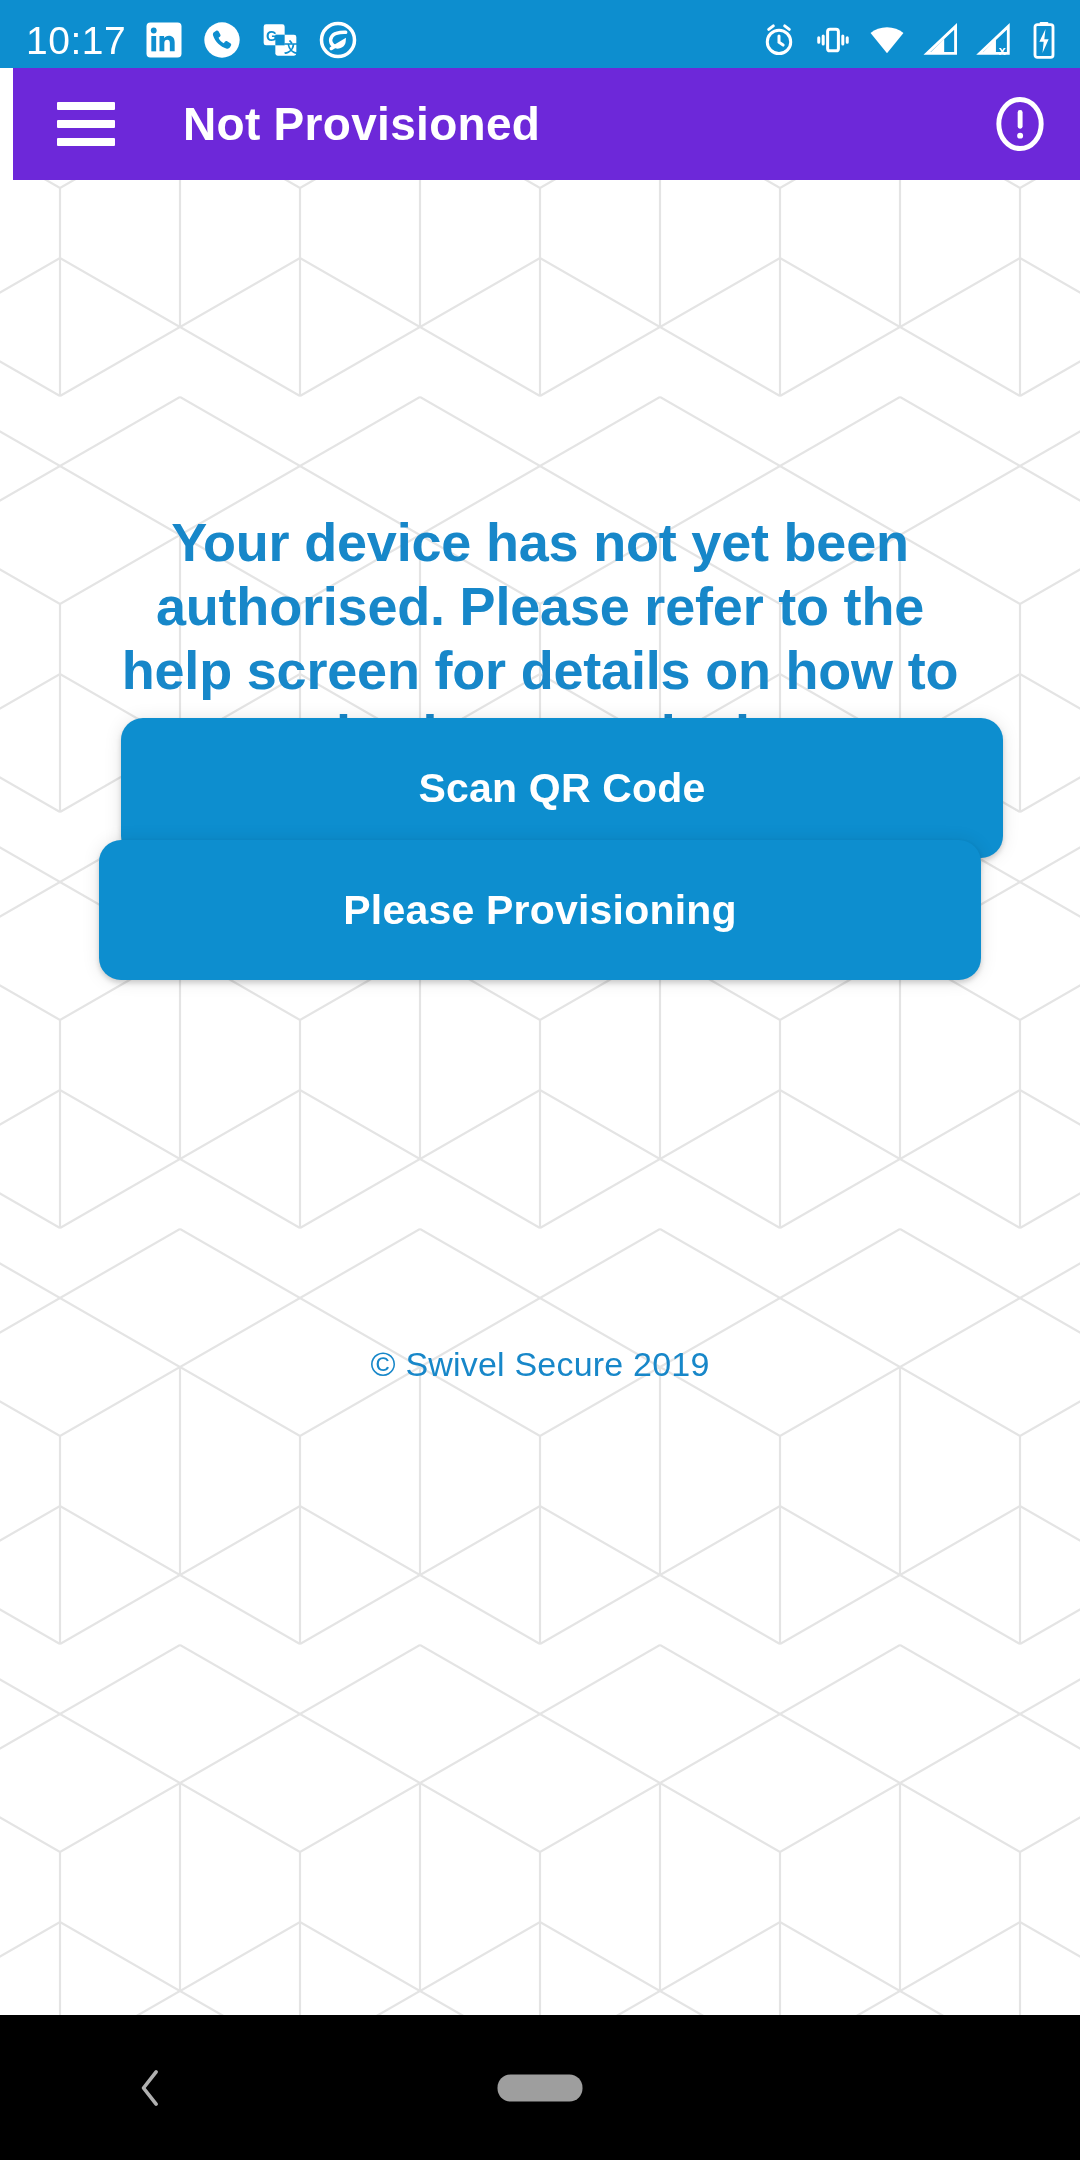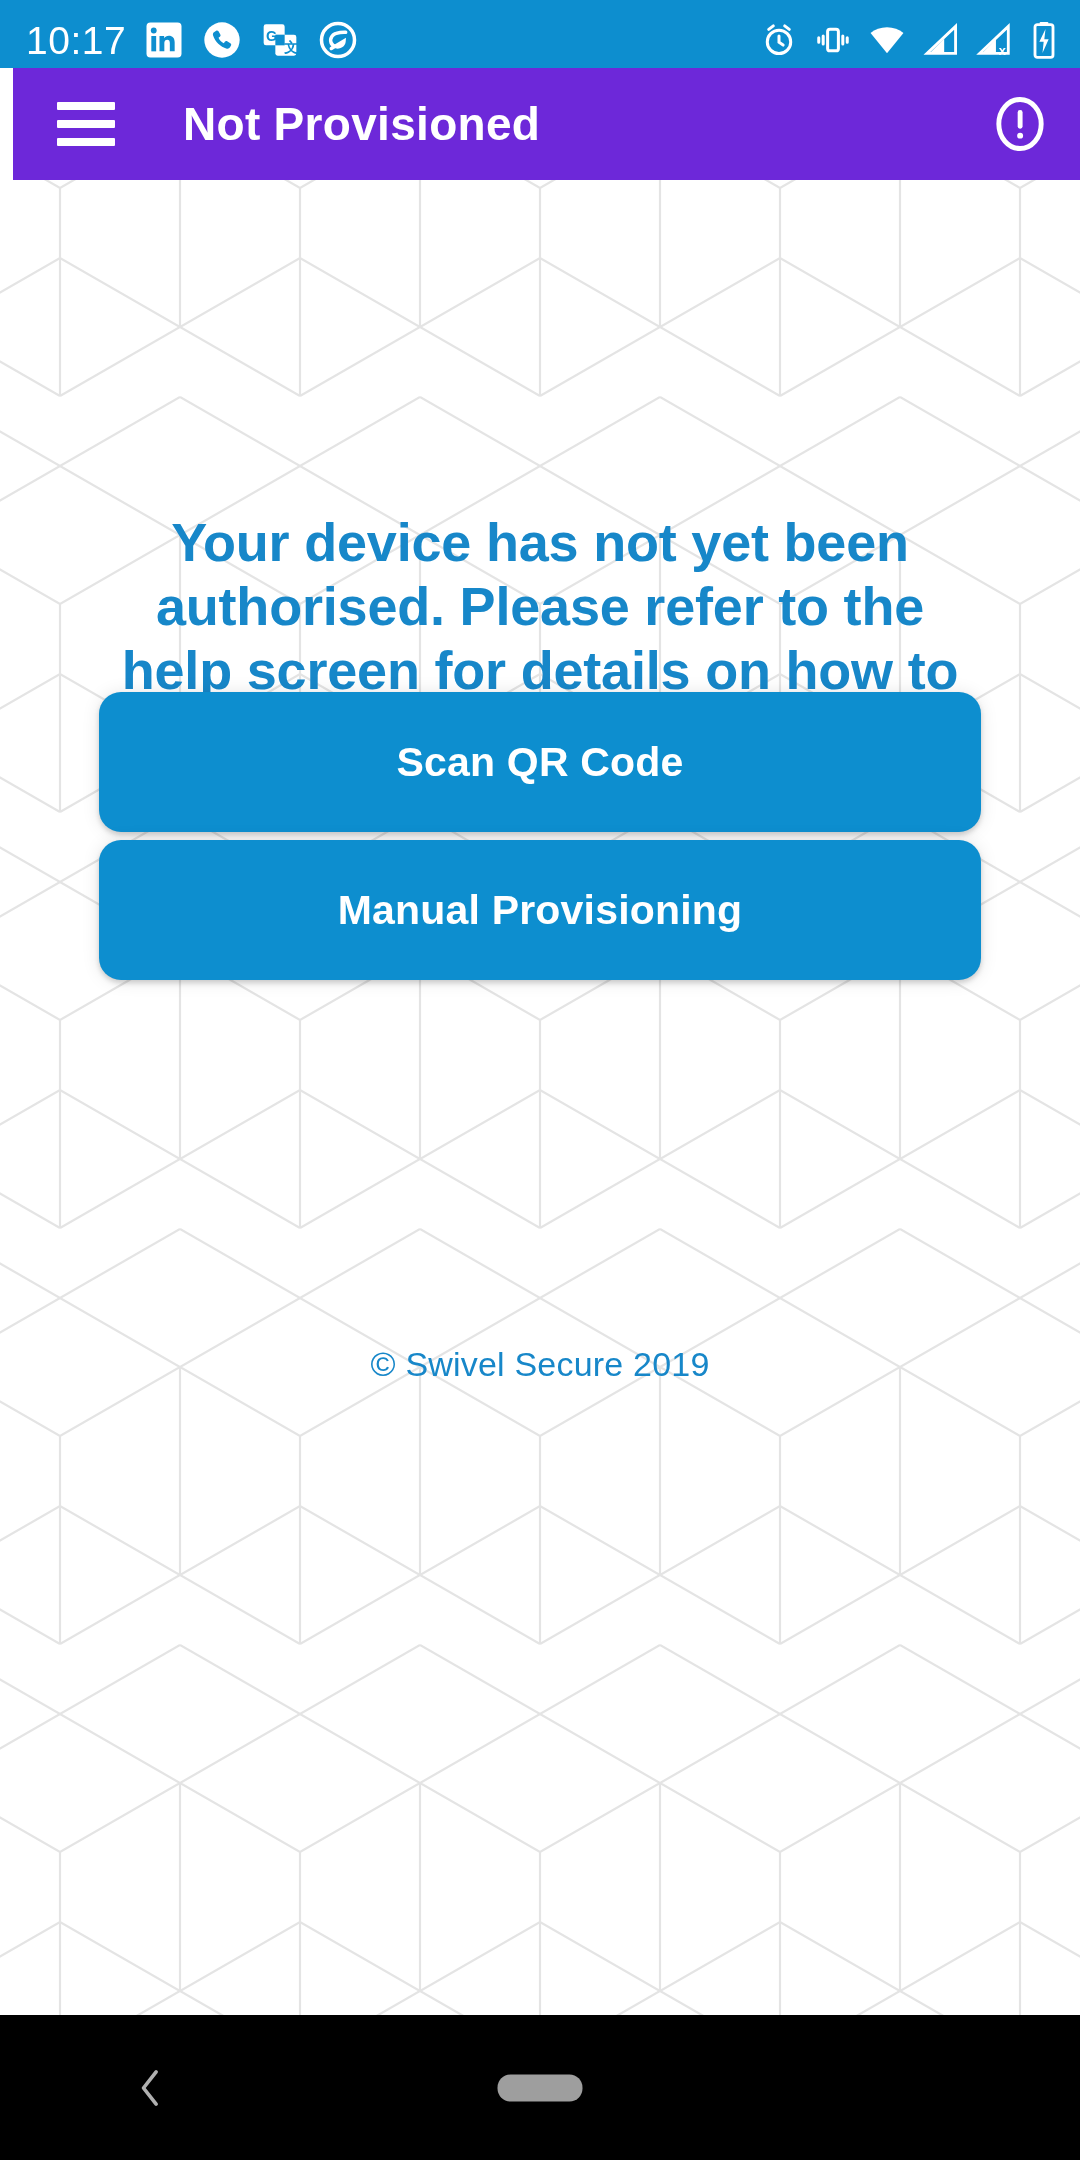--- a/index.html
+++ b/index.html
@@ -100,21 +100,21 @@
     border:none;
     border-radius:22px;
     color:#ffffff;
     font-size:41px;
     font-weight:bold;
     font-family:"Liberation Sans", sans-serif;
     cursor:pointer;
     box-shadow:0 3px 5px rgba(0,0,0,0.16), 0 1px 18px rgba(0,0,0,0.10);
     letter-spacing:0.2px;
   }
-  .btn-qr     { top:512px; }
+  .btn-qr     { top:538px;margin-left:22px; }
   .btn-manual { top:660px; }
 
   .footer {
     position:absolute;
     top:1165px; left:0; width:1080px;
     text-align:center;
     color:#1787c9;
     font-size:34px;
     font-weight:400;
     letter-spacing:0.2px;
@@ -255,21 +255,21 @@
             <path d="M120 416 L0 347"></path>
           </g>
         </pattern>
       </defs>
       <rect x="0" y="0" width="1080" height="1835" fill="url(#isocube)"></rect>
     </svg>
 
     <div class="message">Your device has not yet been authorised. Please refer to the help screen for details on how to authorise your device.</div>
 
     <button class="btn btn-qr">Scan QR Code</button>
-    <button class="btn btn-manual">Manual Provisioning</button>
+    <button class="btn btn-manual">Please Provisioning</button>
 
     <div class="footer">© Swivel Secure 2019</div>
   </div>
 
   <div class="nav-bar">
     <div class="nav-back">
       <svg width="46" height="46" viewBox="0 0 24 24">
         <path d="M15.2 3.6 L8.6 12 L15.2 20.4" fill="none" stroke="#b0b0b0" stroke-width="1.9" stroke-linecap="round" stroke-linejoin="round"></path>
       </svg>
     </div>

